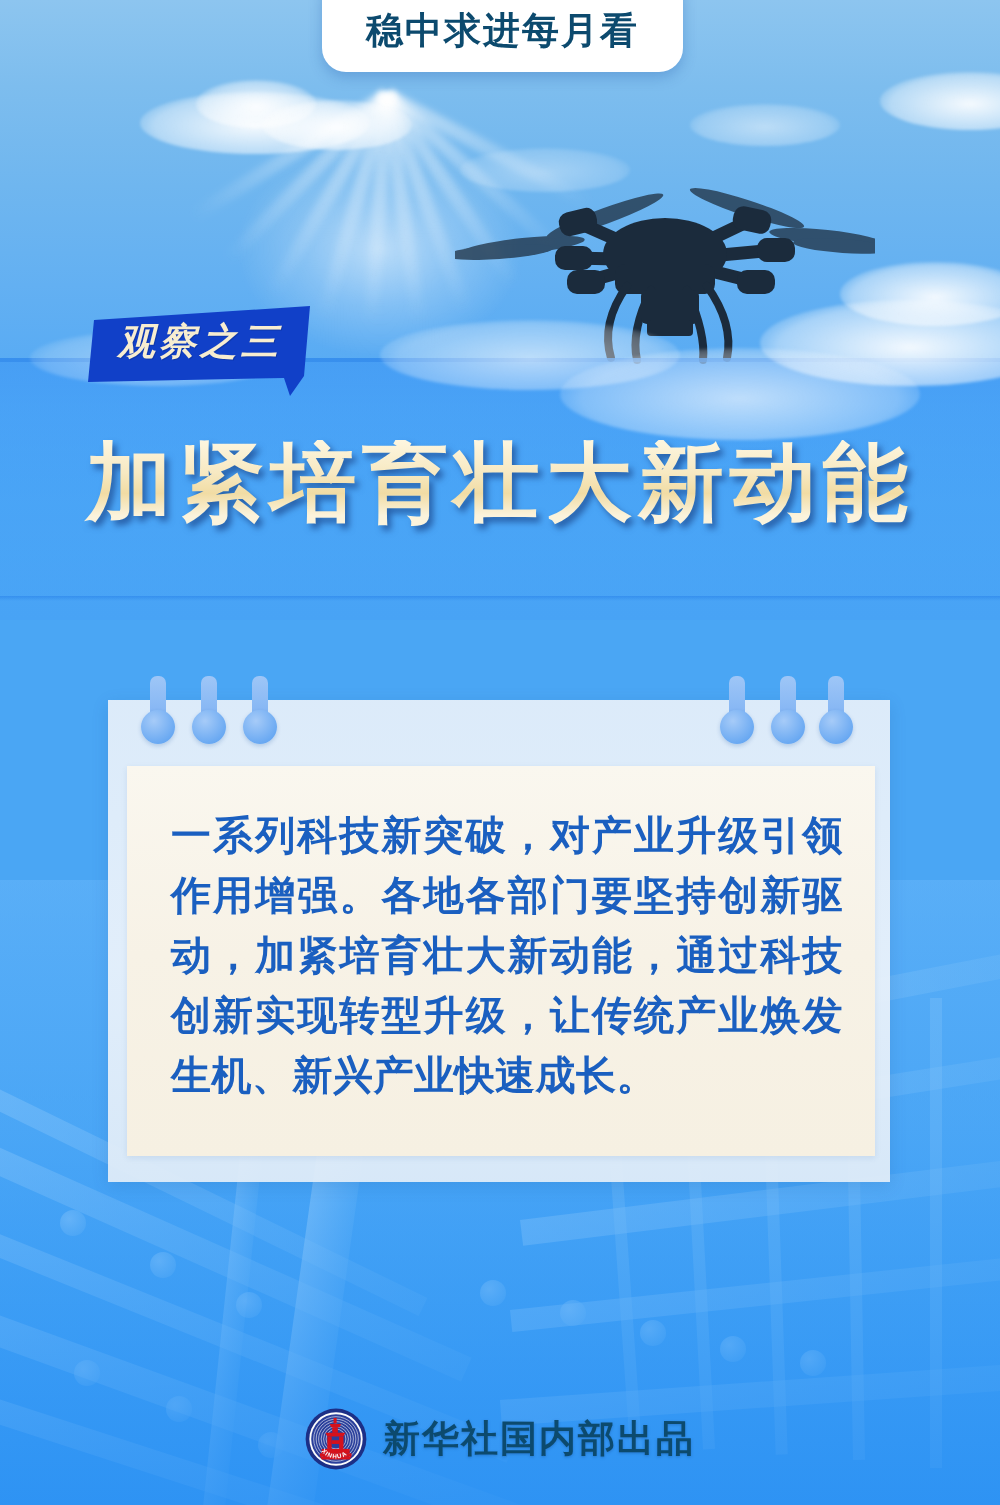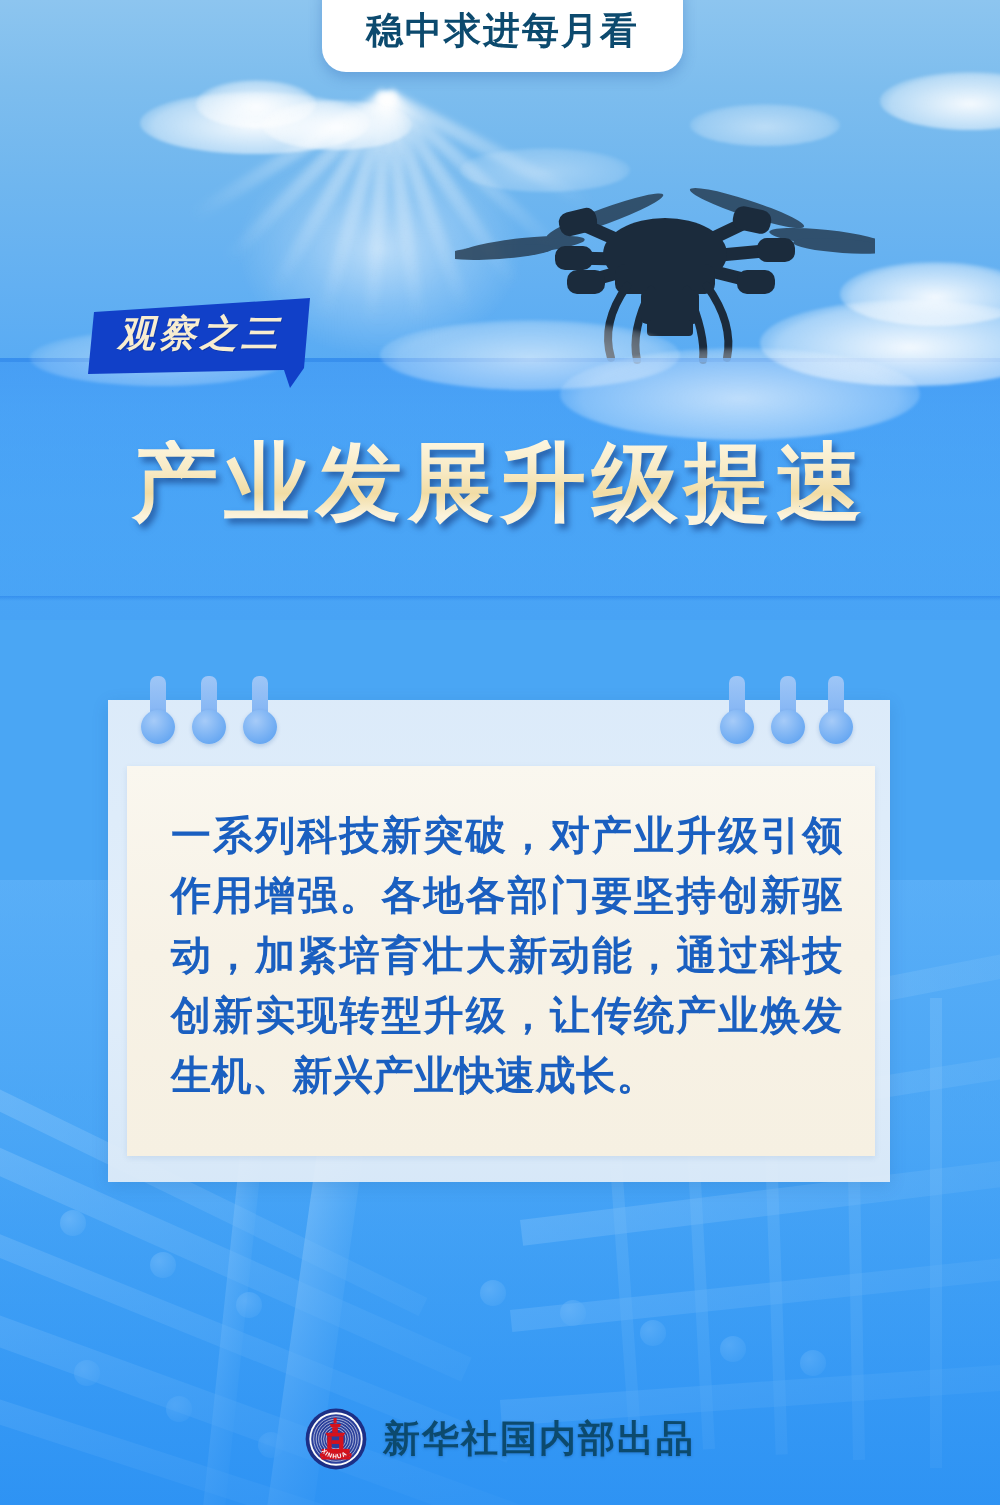--- a/index.html
+++ b/index.html
@@ -84,21 +84,21 @@
   }
   .pill-text{
     font-family:Liberation Serif, serif;
     font-weight:700;font-size:37px;letter-spacing:2px;
     color:#0c4a6e;
     padding-bottom:16px;
     white-space:nowrap;
   }
 
   
-  .obs-wrap{position:absolute;left:88px;top:292px;width:230px;height:96px;}
+  .obs-wrap{position:absolute;left:88px;top:300px;width:230px;height:96px;}
   .obs-shape{
     position:absolute;left:0;top:0;width:100%;height:100%;
   }
   .obs-text{
     position:absolute;left:30px;top:17px;
     font-family:"Liberation Serif","DejaVu Serif",serif;
     font-weight:700;font-style:italic;
     font-size:37px;letter-spacing:4px;
     color:#f7edd0;
     text-shadow:1px 1px 0 rgba(10,40,120,.35);
@@ -280,21 +280,21 @@
     <span class="pill-text">稳中求进每月看</span>
   </div>
 
   <div class="obs-wrap">
     <svg class="obs-shape" viewBox="0 0 230 96" preserveAspectRatio="none" xmlns="http://www.w3.org/2000/svg">
       <polygon points="6,20 222,6 216,76 202,96 196,78 0,82" fill="#1140c8"></polygon>
     </svg>
     <span class="obs-text">观察之三</span>
   </div>
 
-  <div class="main-title">产业发展升级提速</div>
+  <div class="main-title">加紧培育壮大新动能</div>
 
   <div class="factory">
     <div class="base"></div>
 
     <div class="beam" style="left:-40px;top:250px;width:560px;height:26px;transform:rotate(24deg);"></div>
     <div class="beam" style="left:-60px;top:330px;width:620px;height:22px;transform:rotate(22deg);"></div>
     <div class="beam" style="left:-70px;top:410px;width:640px;height:30px;transform:rotate(20deg);"></div>
     <div class="beam" style="left:-60px;top:500px;width:640px;height:24px;transform:rotate(18deg);"></div>
     <div class="beam" style="left:-40px;top:190px;width:520px;height:20px;transform:rotate(26deg);"></div>
 

